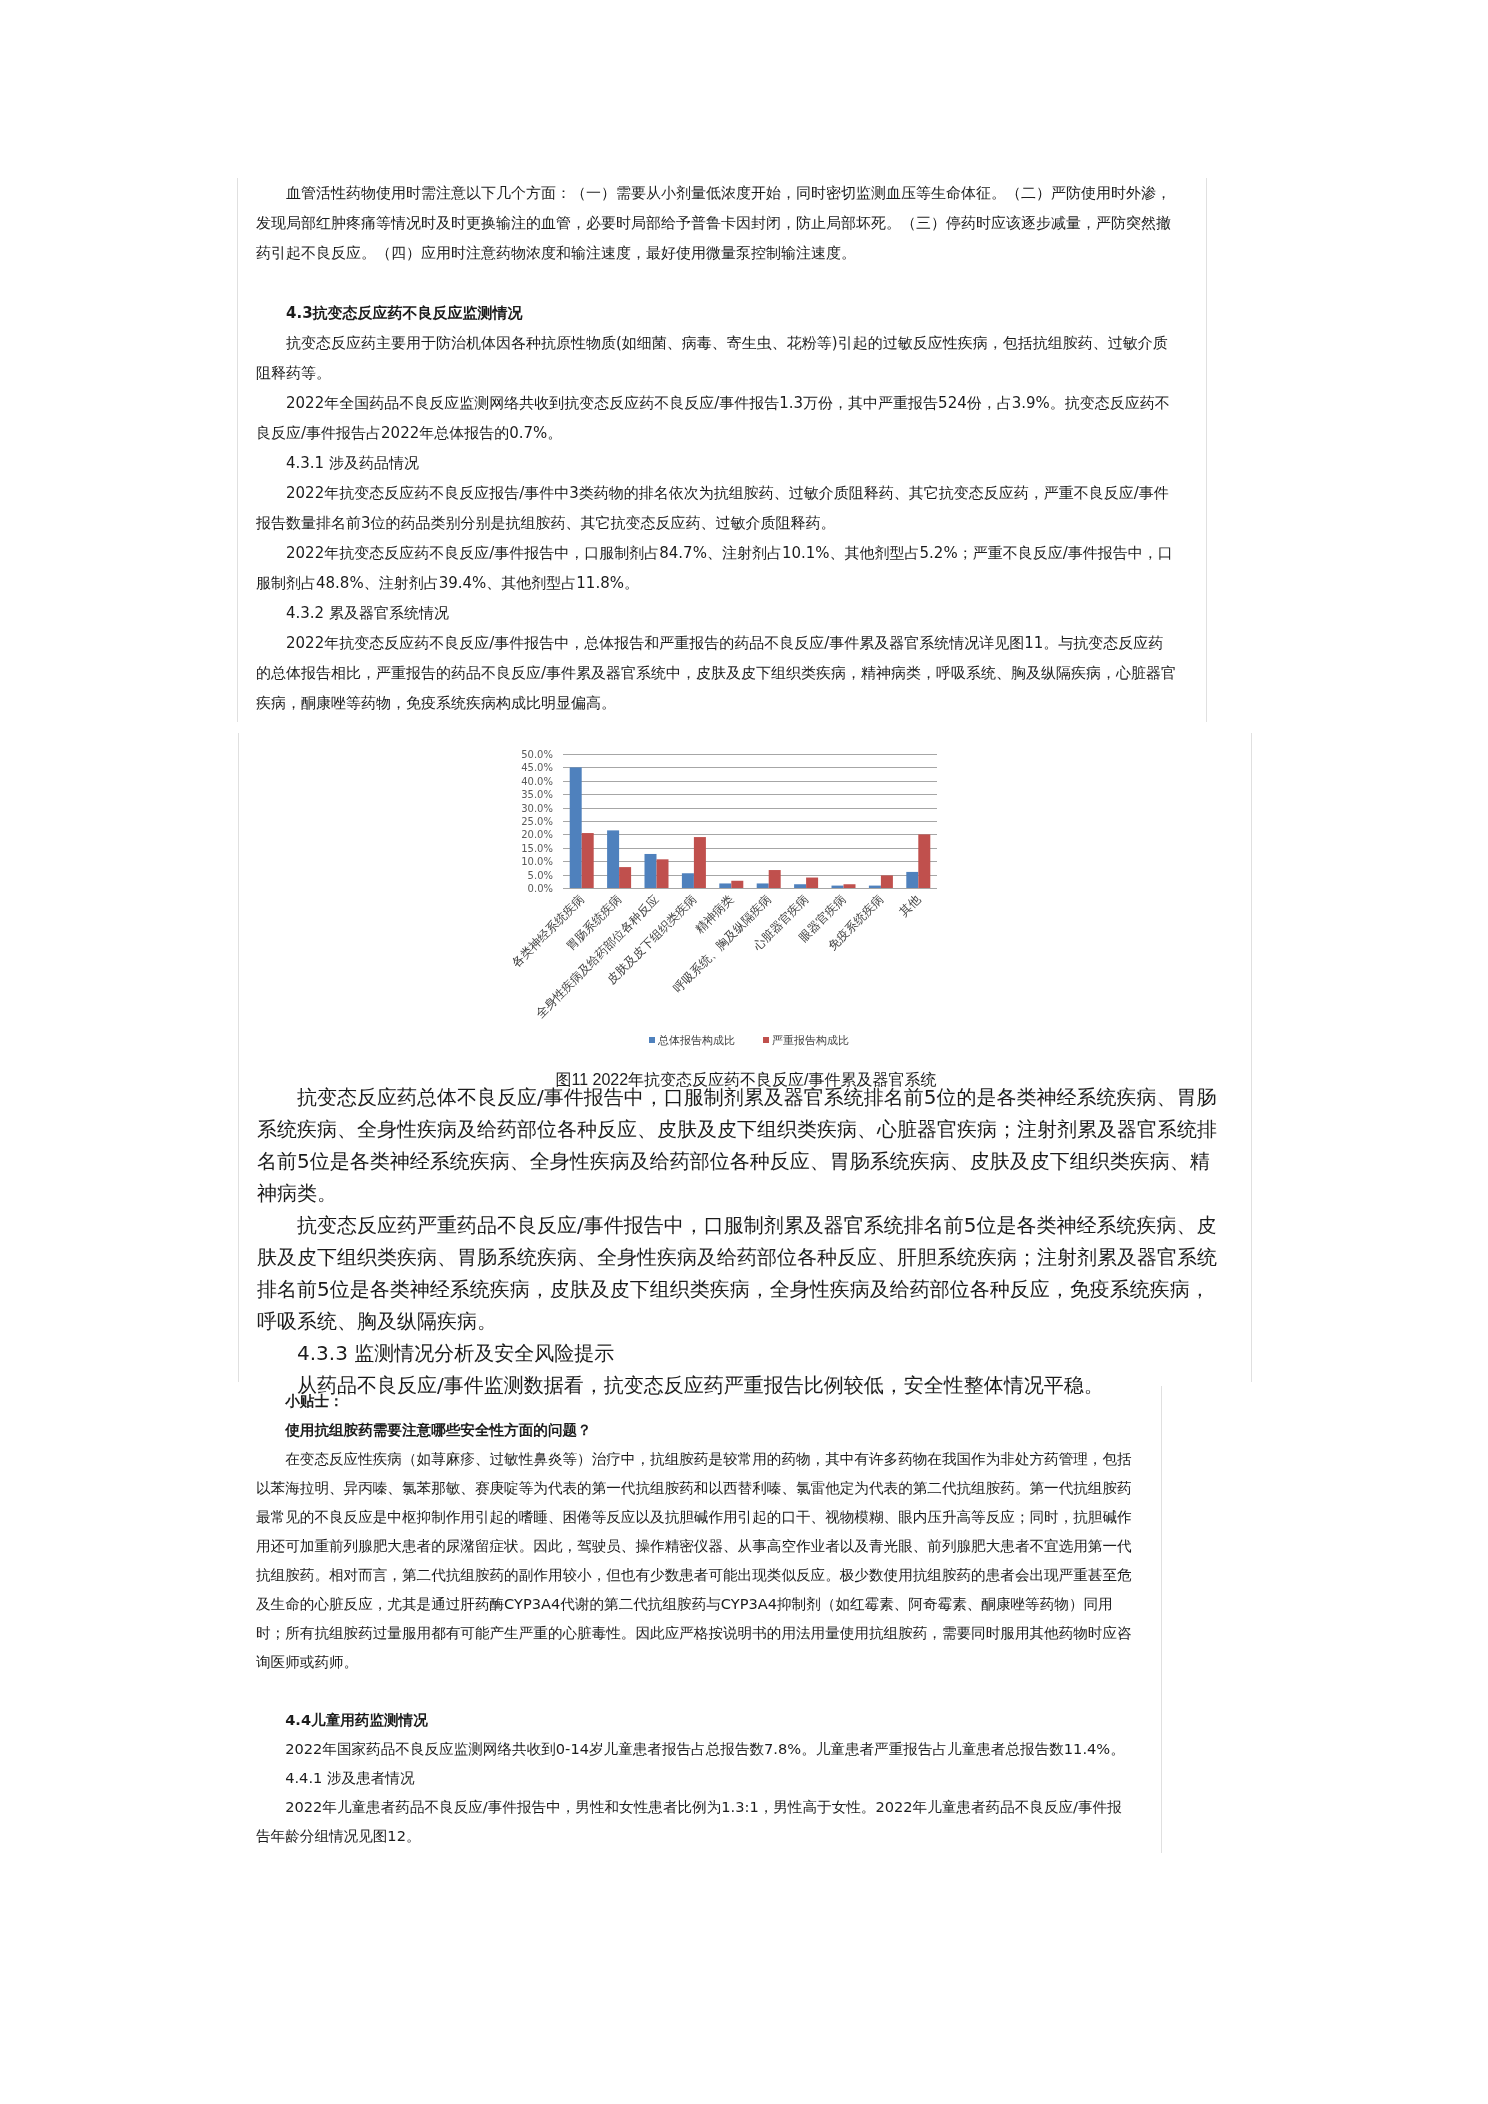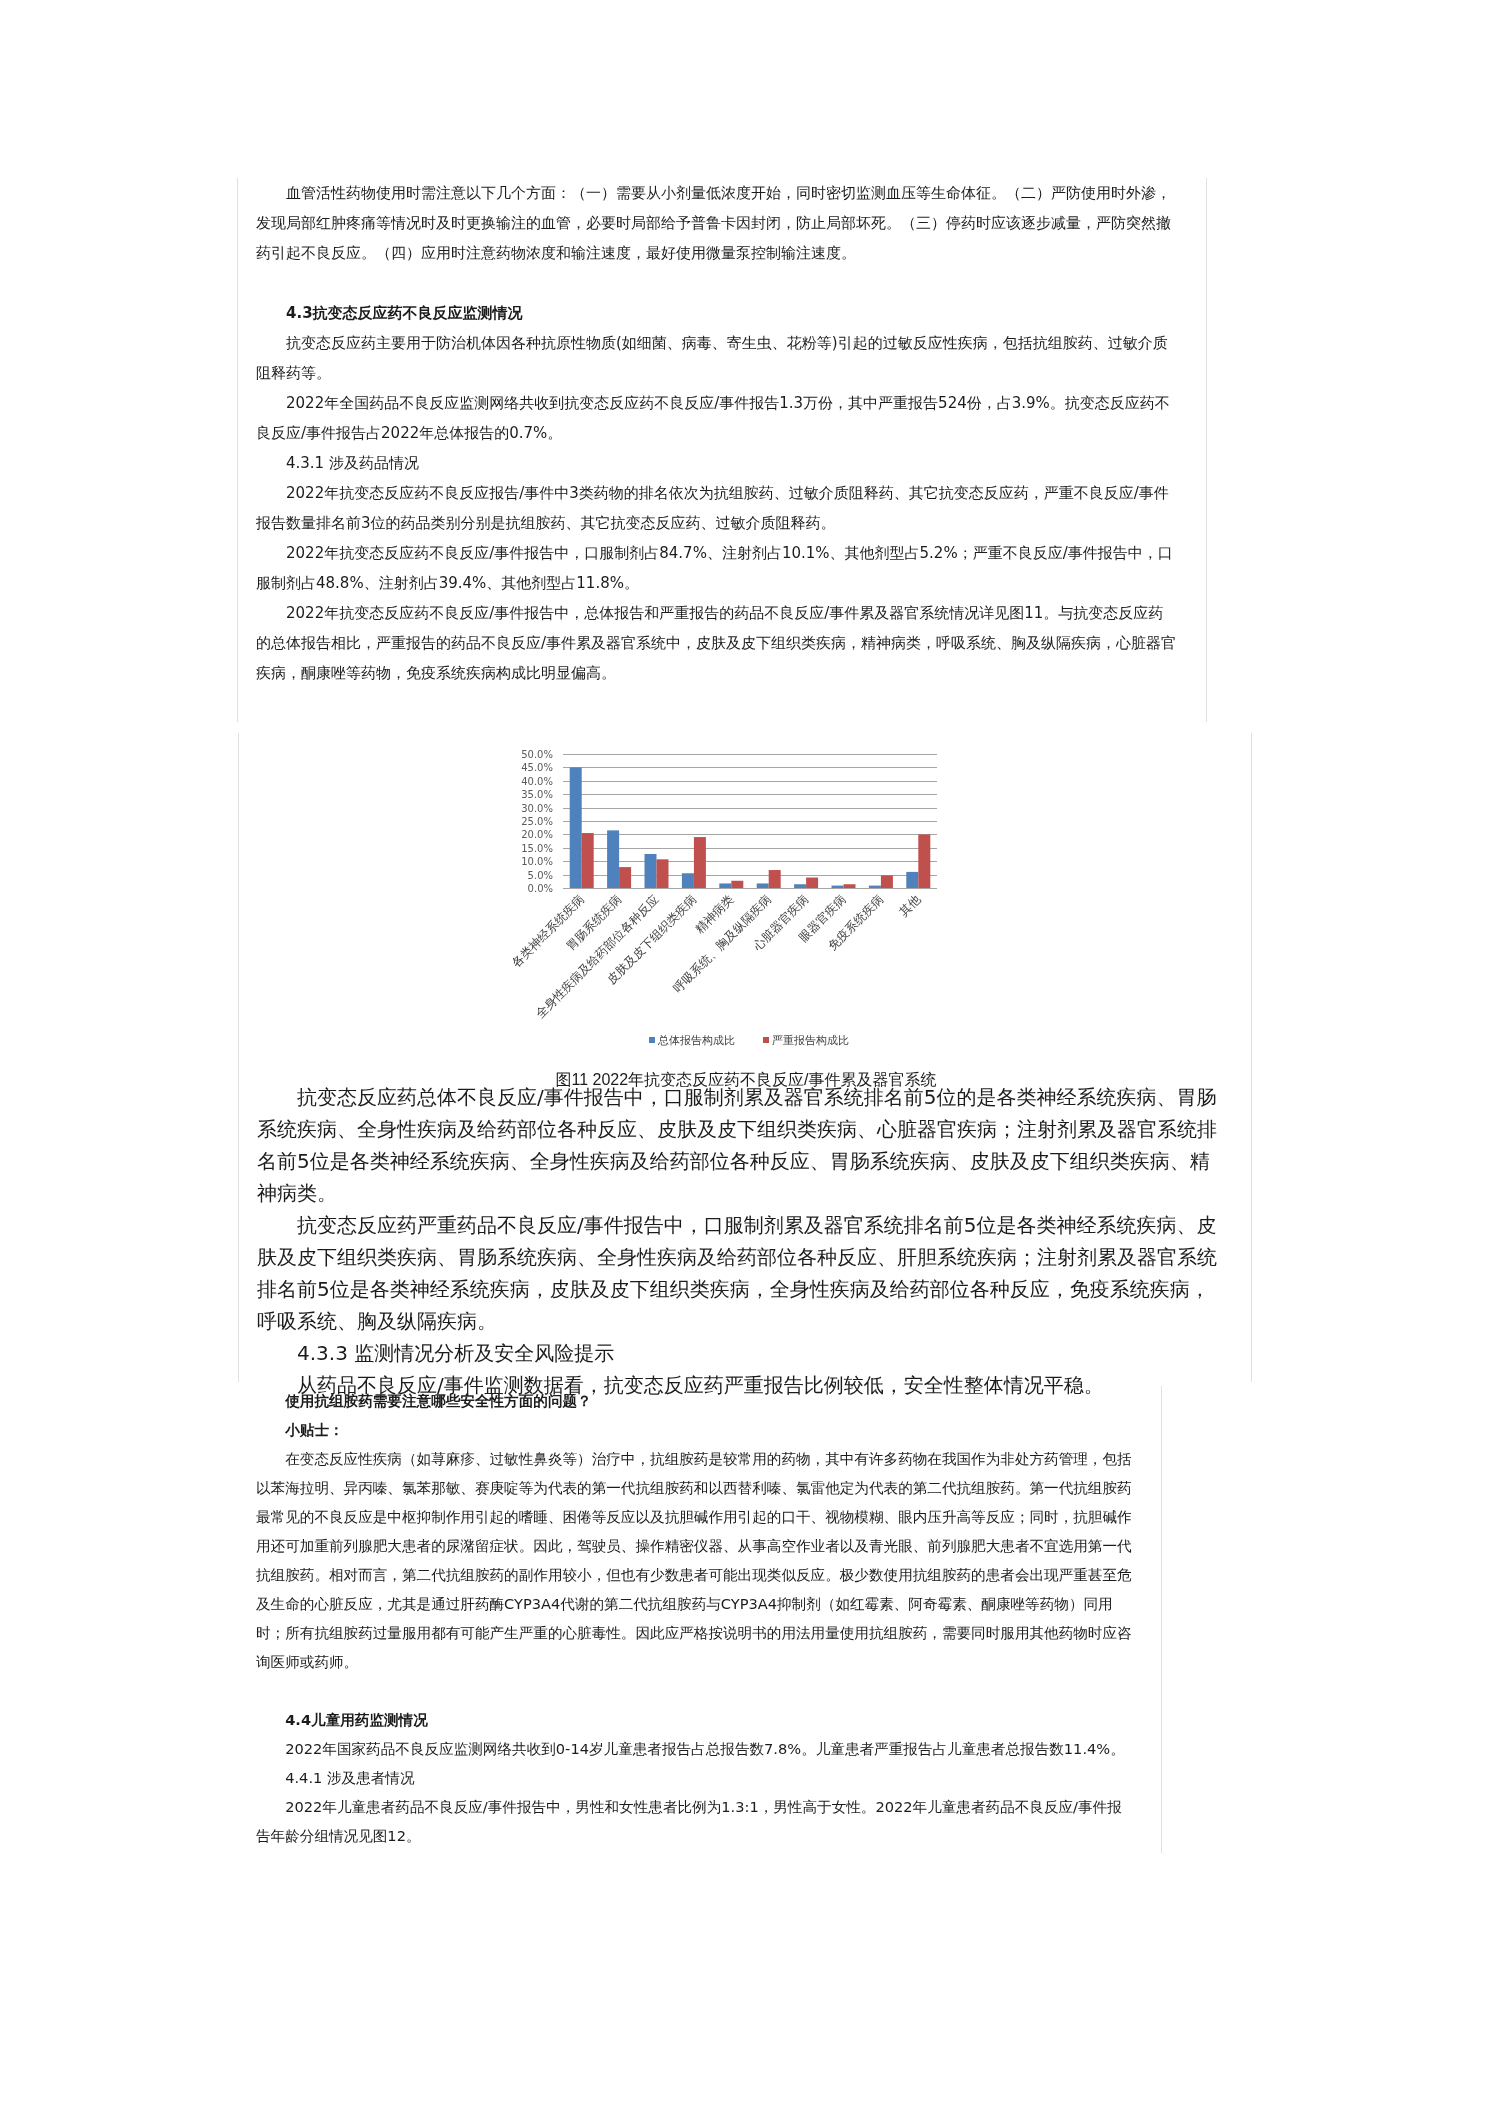--- a/index.html
+++ b/index.html
@@ -62,20 +62,21 @@
 <body>
 
 <div class="frame frame-top">
   <p class="indent">血管活性药物使用时需注意以下几个方面：（一）需要从小剂量低浓度开始，同时密切监测血压等生命体征。（二）严防使用时外渗，发现局部红肿疼痛等情况时及时更换输注的血管，必要时局部给予普鲁卡因封闭，防止局部坏死。（三）停药时应该逐步减量，严防突然撤药引起不良反应。（四）应用时注意药物浓度和输注速度，最好使用微量泵控制输注速度。</p>
   <p class="sub bold gap">4.3抗变态反应药不良反应监测情况</p>
   <p class="indent">抗变态反应药主要用于防治机体因各种抗原性物质(如细菌、病毒、寄生虫、花粉等)引起的过敏反应性疾病，包括抗组胺药、过敏介质阻释药等。</p>
   <p class="indent">2022年全国药品不良反应监测网络共收到抗变态反应药不良反应/事件报告1.3万份，其中严重报告524份，占3.9%。抗变态反应药不良反应/事件报告占2022年总体报告的0.7%。</p>
   <p class="sub">4.3.1 涉及药品情况</p>
   <p class="indent">2022年抗变态反应药不良反应报告/事件中3类药物的排名依次为抗组胺药、过敏介质阻释药、其它抗变态反应药，严重不良反应/事件报告数量排名前3位的药品类别分别是抗组胺药、其它抗变态反应药、过敏介质阻释药。</p>
   <p class="indent">2022年抗变态反应药不良反应/事件报告中，口服制剂占84.7%、注射剂占10.1%、其他剂型占5.2%；严重不良反应/事件报告中，口服制剂占48.8%、注射剂占39.4%、其他剂型占11.8%。</p>
+  <p class="sub">4.3.2 累及器官系统情况</p>
   <p class="indent">2022年抗变态反应药不良反应/事件报告中，总体报告和严重报告的药品不良反应/事件累及器官系统情况详见图11。与抗变态反应药的总体报告相比，严重报告的药品不良反应/事件累及器官系统中，皮肤及皮下组织类疾病，精神病类，呼吸系统、胸及纵隔疾病，心脏器官疾病，酮康唑等药物，免疫系统疾病构成比明显偏高。</p>
 </div>
 
 <div class="frame frame-figure">
   <svg id="chart-svg" width="500" height="320">
     <g id="grid-layer">
         <line x1="62" x2="436" y1="153.5" y2="153.5" stroke="#a6a6a6" stroke-width="1"></line>
         <line x1="62" x2="436" y1="140.5" y2="140.5" stroke="#a6a6a6" stroke-width="1"></line>
         <line x1="62" x2="436" y1="126.5" y2="126.5" stroke="#a6a6a6" stroke-width="1"></line>
         <line x1="62" x2="436" y1="113.5" y2="113.5" stroke="#a6a6a6" stroke-width="1"></line>
@@ -144,20 +145,20 @@
   <div class="caption">图11 2022年抗变态反应药不良反应/事件累及器官系统</div>
   <div class="figure-text">
     <p class="indent">抗变态反应药总体不良反应/事件报告中，口服制剂累及器官系统排名前5位的是各类神经系统疾病、胃肠系统疾病、全身性疾病及给药部位各种反应、皮肤及皮下组织类疾病、心脏器官疾病；注射剂累及器官系统排名前5位是各类神经系统疾病、全身性疾病及给药部位各种反应、胃肠系统疾病、皮肤及皮下组织类疾病、精神病类。</p>
     <p class="indent">抗变态反应药严重药品不良反应/事件报告中，口服制剂累及器官系统排名前5位是各类神经系统疾病、皮肤及皮下组织类疾病、胃肠系统疾病、全身性疾病及给药部位各种反应、肝胆系统疾病；注射剂累及器官系统排名前5位是各类神经系统疾病，皮肤及皮下组织类疾病，全身性疾病及给药部位各种反应，免疫系统疾病，呼吸系统、胸及纵隔疾病。</p>
     <p class="sub">4.3.3 监测情况分析及安全风险提示</p>
     <p class="sub">从药品不良反应/事件监测数据看，抗变态反应药严重报告比例较低，安全性整体情况平稳。</p>
   </div>
 </div>
 
 <div class="frame frame-tips">
+  <p class="sub bold">小贴士：</p>
   <p class="sub bold">使用抗组胺药需要注意哪些安全性方面的问题？</p>
-  <p class="sub bold">小贴士：</p>
   <p class="indent">在变态反应性疾病（如荨麻疹、过敏性鼻炎等）治疗中，抗组胺药是较常用的药物，其中有许多药物在我国作为非处方药管理，包括以苯海拉明、异丙嗪、氯苯那敏、赛庚啶等为代表的第一代抗组胺药和以西替利嗪、氯雷他定为代表的第二代抗组胺药。第一代抗组胺药最常见的不良反应是中枢抑制作用引起的嗜睡、困倦等反应以及抗胆碱作用引起的口干、视物模糊、眼内压升高等反应；同时，抗胆碱作用还可加重前列腺肥大患者的尿潴留症状。因此，驾驶员、操作精密仪器、从事高空作业者以及青光眼、前列腺肥大患者不宜选用第一代抗组胺药。相对而言，第二代抗组胺药的副作用较小，但也有少数患者可能出现类似反应。极少数使用抗组胺药的患者会出现严重甚至危及生命的心脏反应，尤其是通过肝药酶CYP3A4代谢的第二代抗组胺药与CYP3A4抑制剂（如红霉素、阿奇霉素、酮康唑等药物）同用时；所有抗组胺药过量服用都有可能产生严重的心脏毒性。因此应严格按说明书的用法用量使用抗组胺药，需要同时服用其他药物时应咨询医师或药师。</p>
   <p class="sub bold gap-tips">4.4儿童用药监测情况</p>
   <p class="indent">2022年国家药品不良反应监测网络共收到0-14岁儿童患者报告占总报告数7.8%。儿童患者严重报告占儿童患者总报告数11.4%。</p>
   <p class="sub">4.4.1 涉及患者情况</p>
   <p class="indent">2022年儿童患者药品不良反应/事件报告中，男性和女性患者比例为1.3:1，男性高于女性。2022年儿童患者药品不良反应/事件报告年龄分组情况见图12。</p>
 </div>
 
 </body></html>

